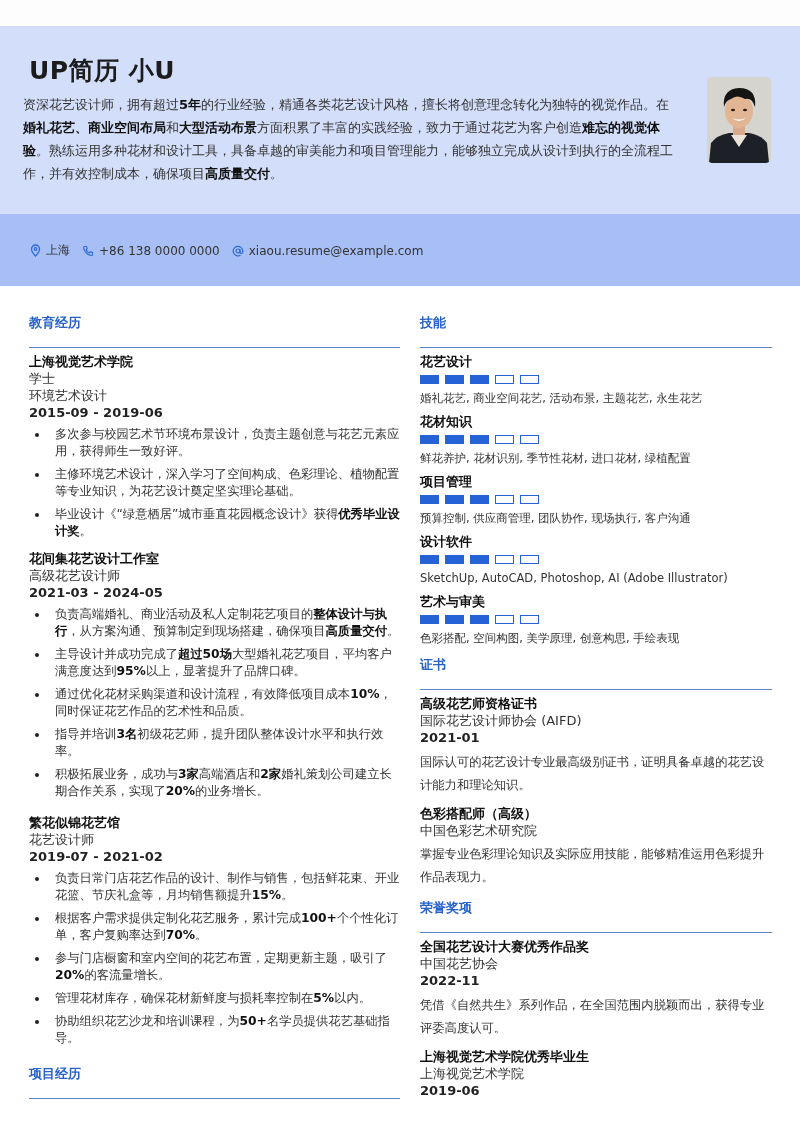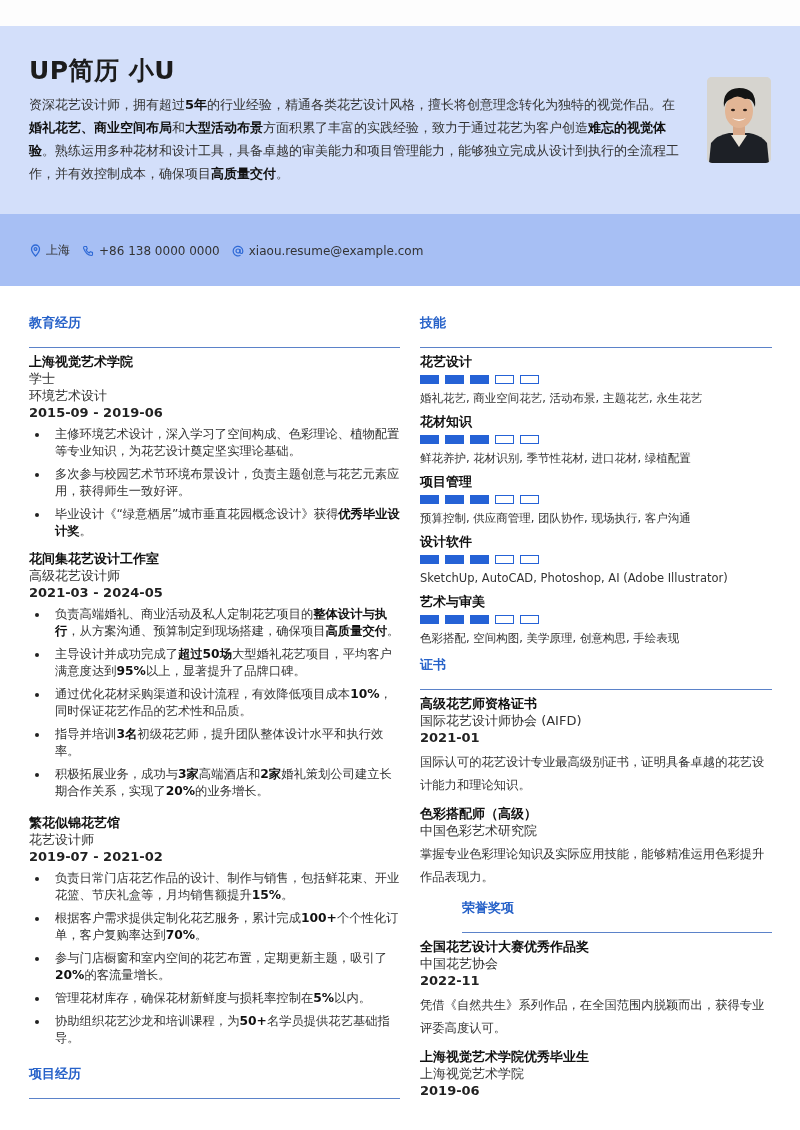--- a/index.html
+++ b/index.html
@@ -3,21 +3,21 @@
 <meta charset="utf-8">
 <style>
   * { box-sizing: border-box; margin: 0; padding: 0; }
   html, body { width: 800px; height: 1130px; overflow: hidden; background: #ffffff; }
   body { font-family: "DejaVu Sans", "Liberation Sans", sans-serif; color: #222; position: relative; }
   b, strong { font-weight: bold; color: #111; }
 
   .top-strip { position: absolute; left: 0; top: 0; width: 800px; height: 26px; background: #fdfdfd; }
   .header { position: absolute; left: 0; top: 26px; width: 800px; height: 188px; background: #d3dffa; }
   .name { position: absolute; left: 29px; top: 54px; font-size: 25px; font-weight: bold; color: #1c1c1c; letter-spacing: 0.5px; }
-  .summary { position: absolute; left: 29px; top: 93px; width: 650px; font-size: 13px; line-height: 23px; color: #333; }
+  .summary { position: absolute; left: 23px; top: 93px; width: 650px; font-size: 13px; line-height: 23px; color: #333; }
   .photo { position: absolute; left: 707px; top: 77px; width: 64px; height: 86px; border-radius: 5px; overflow: hidden; background: #d8d6d1; }
 
   .contact-bar { position: absolute; left: 0; top: 214px; width: 800px; height: 72px; background: #a7bff4; }
   .contact-row { position: absolute; left: 30px; top: 242px; display: flex; align-items: center; font-size: 12px; color: #333; }
   .contact-item { display: flex; align-items: center; margin-right: 12px; }
   .contact-item svg { margin-right: 5px; }
 
   .col { position: absolute; top: 300px; }
   .col-left { left: 29px; width: 371px; }
   .col-right { left: 420px; width: 352px; }
@@ -89,22 +89,22 @@
 
 <div class="col col-left">
   <section>
     <h2 class="section-title">教育经历</h2>
     <div class="entry">
       <div class="entry-title">上海视觉艺术学院</div>
       <div class="entry-sub">学士</div>
       <div class="entry-sub">环境艺术设计</div>
       <div class="entry-date">2015-09 - 2019-06</div>
       <ul class="bullets">
+        <li><span>多次参与校园艺术节环境布景设计，负责主题创意与花艺元素应用，获得师生一致好评。</span></li>
         <li><span>主修环境艺术设计，深入学习了空间构成、色彩理论、植物配置等专业知识，为花艺设计奠定坚实理论基础。</span></li>
-        <li><span>多次参与校园艺术节环境布景设计，负责主题创意与花艺元素应用，获得师生一致好评。</span></li>
         <li><span>毕业设计《“绿意栖居”城市垂直花园概念设计》获得</span><b>优秀毕业设计奖</b><span>。</span></li>
       </ul>
     </div>
   </section>
 
   <section>
     <div class="entry">
       <div class="entry-title">花间集花艺设计工作室</div>
       <div class="entry-sub">高级花艺设计师</div>
       <div class="entry-date">2021-03 - 2024-05</div>
@@ -206,21 +206,21 @@
       <div class="desc">国际认可的花艺设计专业最高级别证书，证明具备卓越的花艺设计能力和理论知识。</div>
     </div>
     <div class="cert">
       <div class="entry-title">色彩搭配师（高级）</div>
       <div class="entry-sub">中国色彩艺术研究院</div>
       <div class="desc">掌握专业色彩理论知识及实际应用技能，能够精准运用色彩提升作品表现力。</div>
     </div>
   </section>
 
   <section>
-    <h2 class="section-title" style="margin-top:10px;margin-left:42px;">荣誉奖项</h2>
+    <h2 class="section-title" style="margin-top:10px;">荣誉奖项</h2>
     <div class="cert">
       <div class="entry-title">全国花艺设计大赛优秀作品奖</div>
       <div class="entry-sub">中国花艺协会</div>
       <div class="entry-date">2022-11</div>
       <div class="desc">凭借《自然共生》系列作品，在全国范围内脱颖而出，获得专业评委高度认可。</div>
     </div>
     <div class="cert">
       <div class="entry-title">上海视觉艺术学院优秀毕业生</div>
       <div class="entry-sub">上海视觉艺术学院</div>
       <div class="entry-date">2019-06</div>

